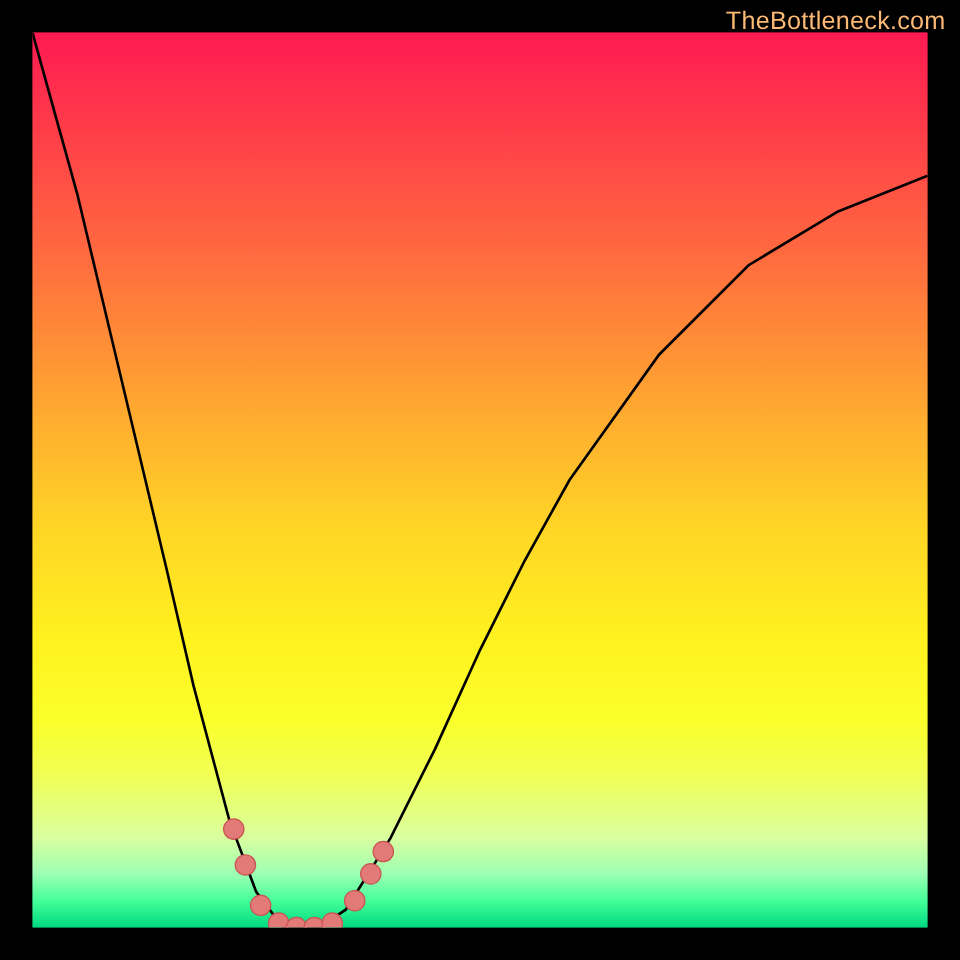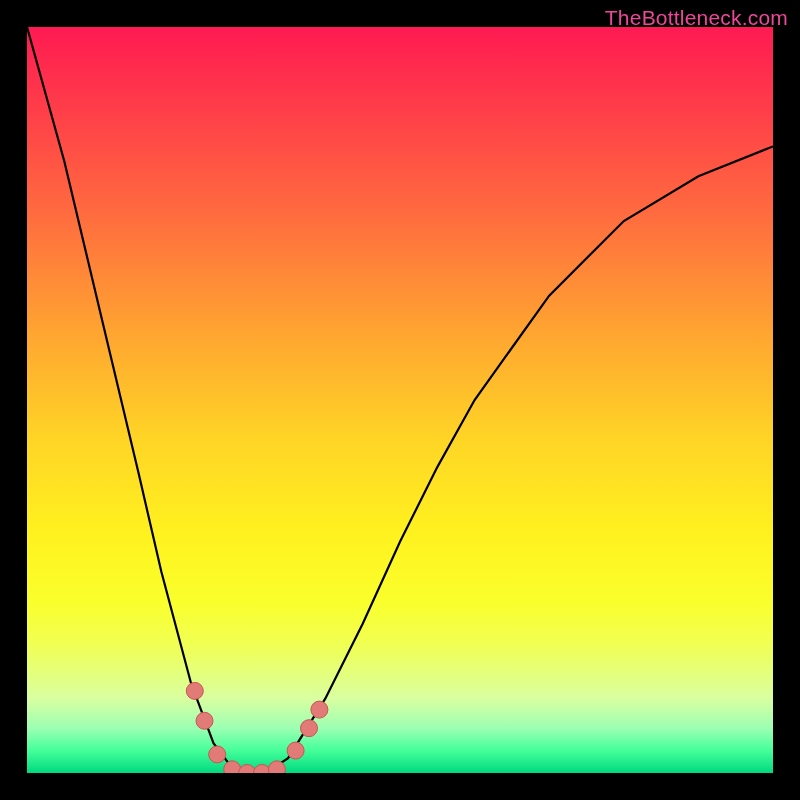--- a/index.html
+++ b/index.html
@@ -29,21 +29,21 @@
       #d9ffa0 90%,
       #9cffb3 94%,
       #44ff99 97%,
       #00d980 100%
     );
   }
   .watermark {
     position: absolute;
     top: 6px;
     right: 12px;
-    color: #ec4899;
+    color: #fdba74;
     font-size: 21px;
     font-weight: 400;
     letter-spacing: 0.2px;
   }
   svg.curve {
     position: absolute;
     left: 0;
     top: 0;
     width: 746px;
     height: 746px;

